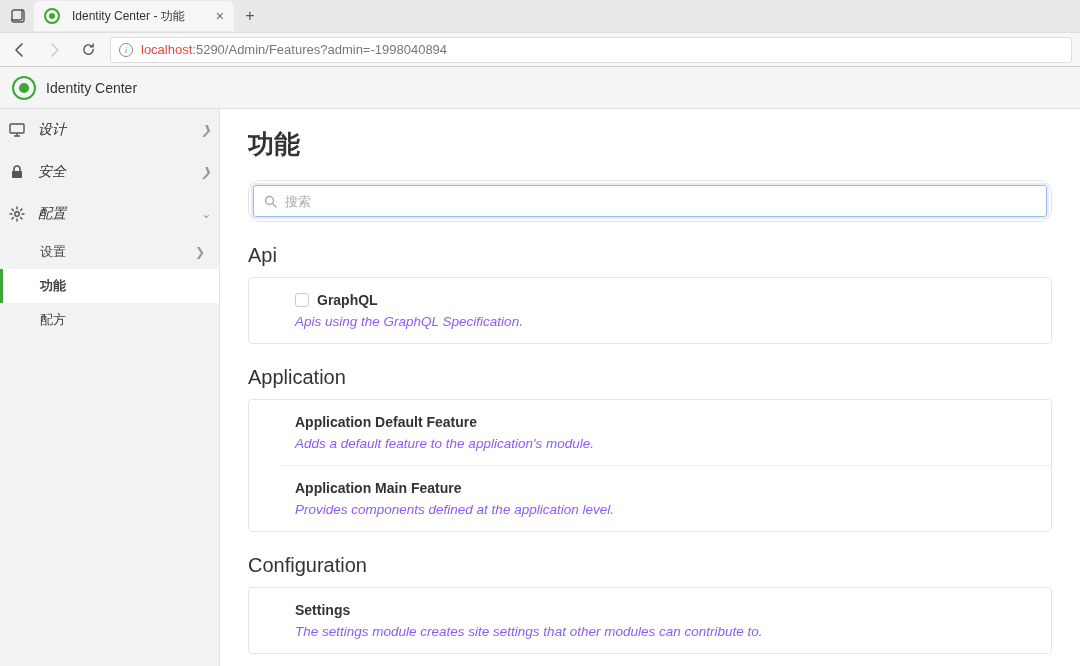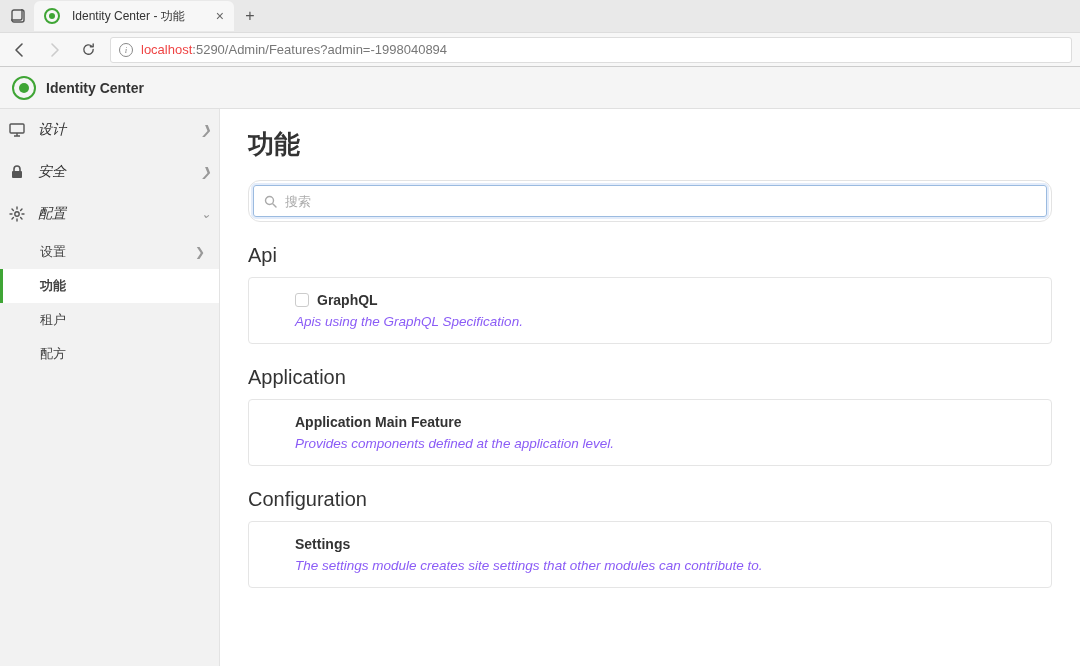--- a/index.html
+++ b/index.html
@@ -21,21 +21,21 @@
   .nav-btn.disabled { color: #bbb; }
   .addr-field { flex: 1; display: flex; align-items: center; gap: 8px; background: #fff; border: 1px solid #ddd; border-radius: 3px; height: 26px; padding: 0 8px; font-size: 13px; }
   .addr-info { width: 14px; height: 14px; border: 1px solid #888; border-radius: 50%; display: flex; align-items: center; justify-content: center; font-size: 9px; color: #888; font-family: serif; font-style: italic; }
   .addr-text .host { color: #ef4444; }
   .addr-text .path { color: #777; }
 
   
   .app-header { display: flex; align-items: center; gap: 10px; height: 42px; padding: 0 12px; background: #f5f5f5; border-bottom: 1px solid #e0e0e0; }
   .brand-icon { width: 24px; height: 24px; border-radius: 50%; border: 2px solid #3fa535; display: flex; align-items: center; justify-content: center; }
   .brand-icon-inner { width: 10px; height: 10px; border-radius: 50%; background: #3fa535; }
-  .brand-text { font-weight: 700; color: #333; }
+  .brand-text { font-weight: 400; color: #333; }
 
   
   .app-body { display: flex; height: calc(100% - 108px); }
 
   .sidebar { width: 220px; background: #f2f2f2; border-right: 1px solid #e3e3e3; overflow-y: auto; }
   .side-item { display: flex; align-items: center; gap: 12px; height: 42px; padding: 0 8px; color: #333; cursor: pointer; font-style: italic; }
   .side-item .chev { margin-left: auto; color: #999; font-size: 12px; }
   .side-item .icon { width: 18px; display: flex; justify-content: center; color: #555; }
   .side-sub { display: flex; align-items: center; height: 34px; padding-left: 40px; color: #444; font-size: 13px; cursor: pointer; }
   .side-sub .chev { margin-left: auto; padding-right: 14px; color: #999; font-size: 12px; }
@@ -146,23 +146,20 @@
       </span>
       <span>配置</span>
       <span class="chev">⌄</span>
     </div>
     <div class="side-sub">
       <span>设置</span>
       <span class="chev">❯</span>
     </div>
     <div class="side-sub active">
       <span>功能</span>
-    </div>
-    <div class="side-sub">
-      <span>租户</span>
     </div>
     <div class="side-sub">
       <span>配方</span>
     </div>
   </nav>
 
   <main class="main">
     <h1 class="page-title">功能</h1>
 
     <div class="searchwrap">
@@ -185,20 +182,26 @@
           <span class="feat-name">GraphQL</span>
         </div>
         <div class="feat-desc">Apis using the GraphQL Specification.</div>
       </div>
     </div>
 
     <div class="section-title">Application</div>
     <div class="card-group">
       <div class="feat">
         <div class="feat-head">
+          <span class="feat-name">Application Default Feature</span>
+        </div>
+        <div class="feat-desc">Adds a default feature to the application's module.</div>
+      </div>
+      <div class="feat">
+        <div class="feat-head">
           <span class="feat-name">Application Main Feature</span>
         </div>
         <div class="feat-desc">Provides components defined at the application level.</div>
       </div>
     </div>
 
     <div class="section-title">Configuration</div>
     <div class="card-group">
       <div class="feat">
         <div class="feat-head">

